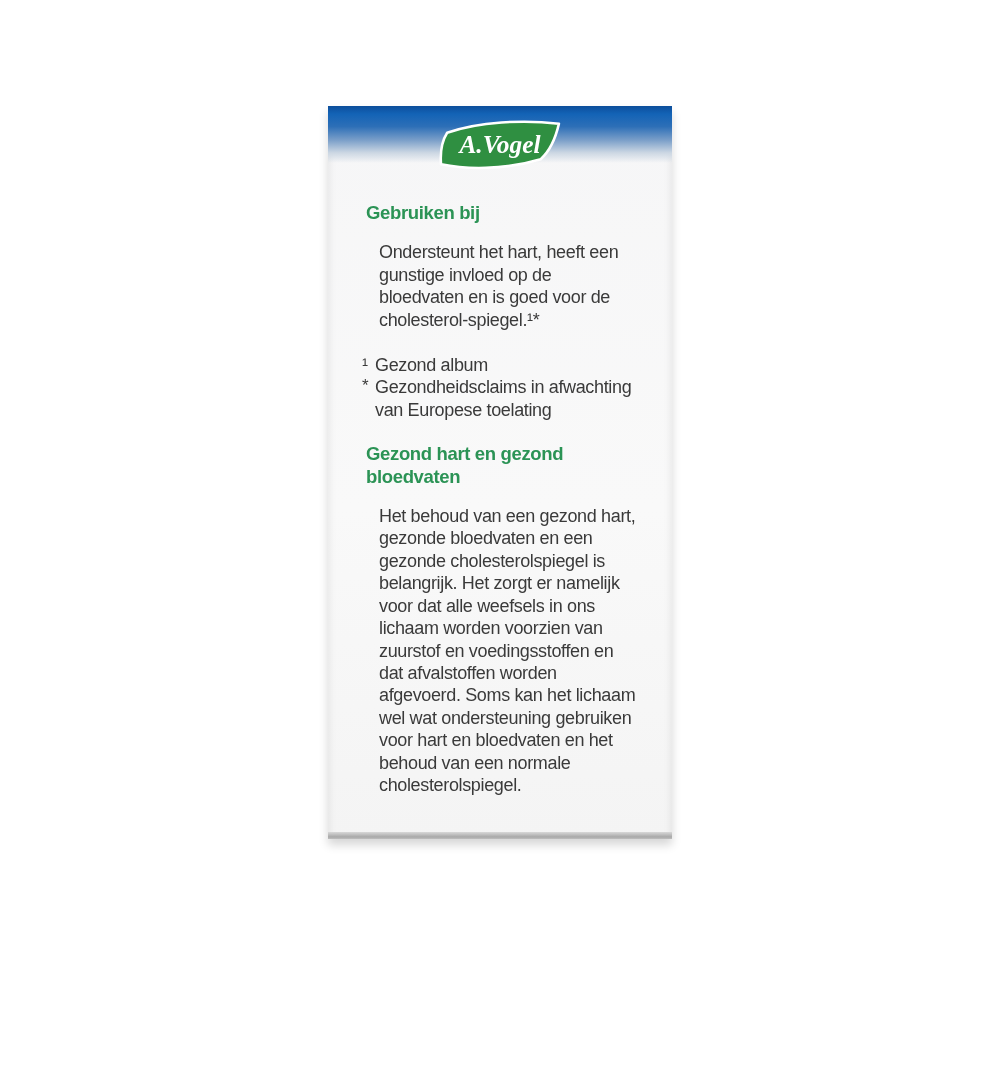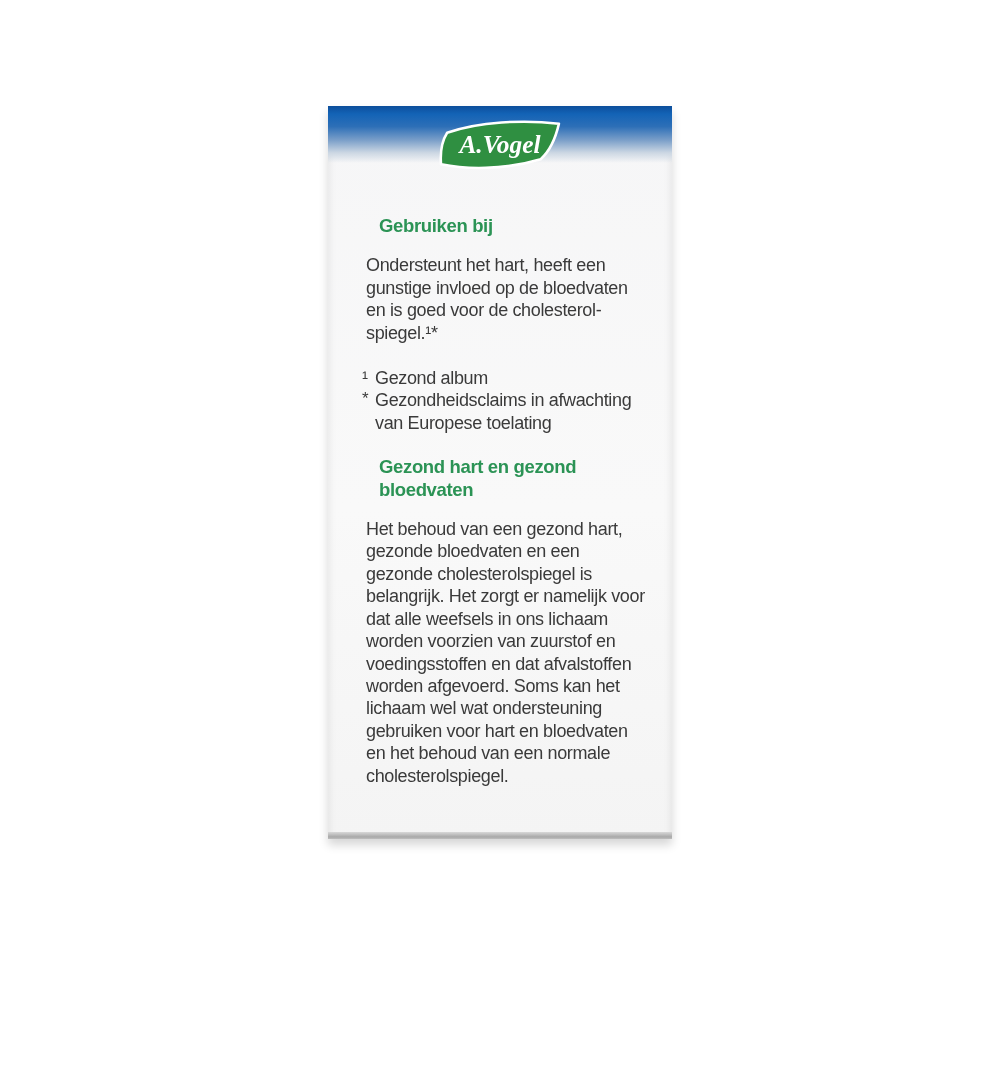--- a/index.html
+++ b/index.html
@@ -79,29 +79,29 @@
     left: 34px;
     top: 92px;
     width: 292px;
     color: #3a3a3a;
     font-size: 18px;
     line-height: 22.4px;
     letter-spacing: -0.35px;
   }
 
   .green-heading {
-    margin: 17px;
+    margin: 4px;
     font-size: 18.5px;
     line-height: 22.4px;
     font-weight: bold;
     color: #2b9355;
   }
   .green-heading.second { margin-top: 22px; }
 
-  p.body-text { margin: 4px; }
+  p.body-text { margin: 17px; }
 
   .footnotes { margin-top: 23px; }
   .footnote { display: flex; }
   .footnote .marker {
     flex: 0 0 13px;
     width: 13px;
   }
   .footnote .marker.asterisk {
     font-size: 17px;
     line-height: 20px;

